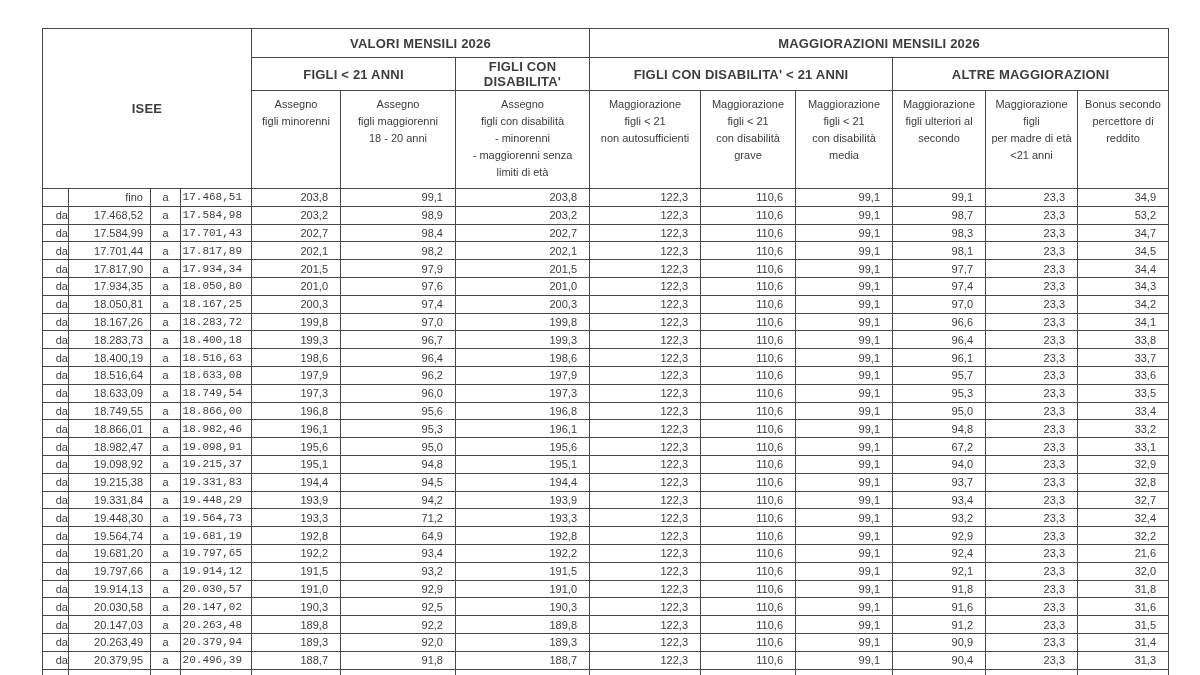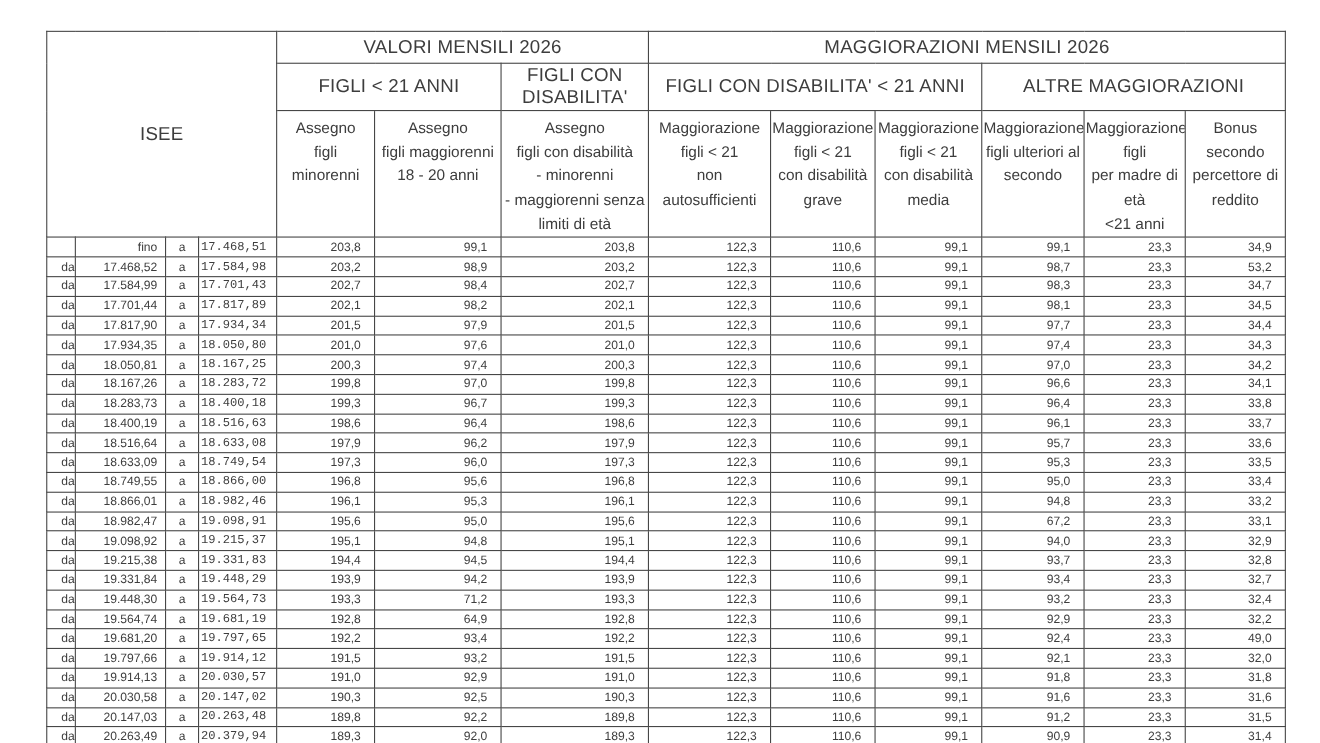--- a/index.html
+++ b/index.html
@@ -19,35 +19,35 @@
     width: 1126px;
     background: #fff;
   }
   .grid th, .grid td {
     border: 1px solid #474747;
     color: #3d3d3d;
     overflow: hidden;
     box-sizing: border-box;
   }
   .grid thead th {
-    font-weight: normal;
+    font-weight: bold;
     text-align: center;
-    font-size: 17px;
+    font-size: 13px;
     letter-spacing: .2px;
   }
   tr.h1 { height: 29px; }
   tr.h2 { height: 33px; }
   tr.h3 { height: 98px; }
   tr.h3 th {
     font-weight: normal;
     vertical-align: top;
     padding-top: 5px;
     white-space: pre-line;
     line-height: 1.55;
-    font-size: 14px;
+    font-size: 11px;
     letter-spacing: 0;
   }
   th.isee {
     font-size: 13.5px;
     vertical-align: middle;
     letter-spacing: .4px;
   }
   tbody tr { height: 17.8px; }
   tbody td {
     font-size: 11px;
@@ -433,21 +433,21 @@
           <td class="c-a">a</td>
           <td class="c-to">19.797,65</td>
           <td class="c-num">192,2</td>
           <td class="c-num">93,4</td>
           <td class="c-num">192,2</td>
           <td class="c-num">122,3</td>
           <td class="c-num">110,6</td>
           <td class="c-num">99,1</td>
           <td class="c-num">92,4</td>
           <td class="c-num">23,3</td>
-          <td class="c-num">49,0</td>
+          <td class="c-num">21,6</td>
         </tr>
         <tr>
           <td class="c-da">da</td>
           <td class="c-from">19.797,66</td>
           <td class="c-a">a</td>
           <td class="c-to">19.914,12</td>
           <td class="c-num">191,5</td>
           <td class="c-num">93,2</td>
           <td class="c-num">191,5</td>
           <td class="c-num">122,3</td>

